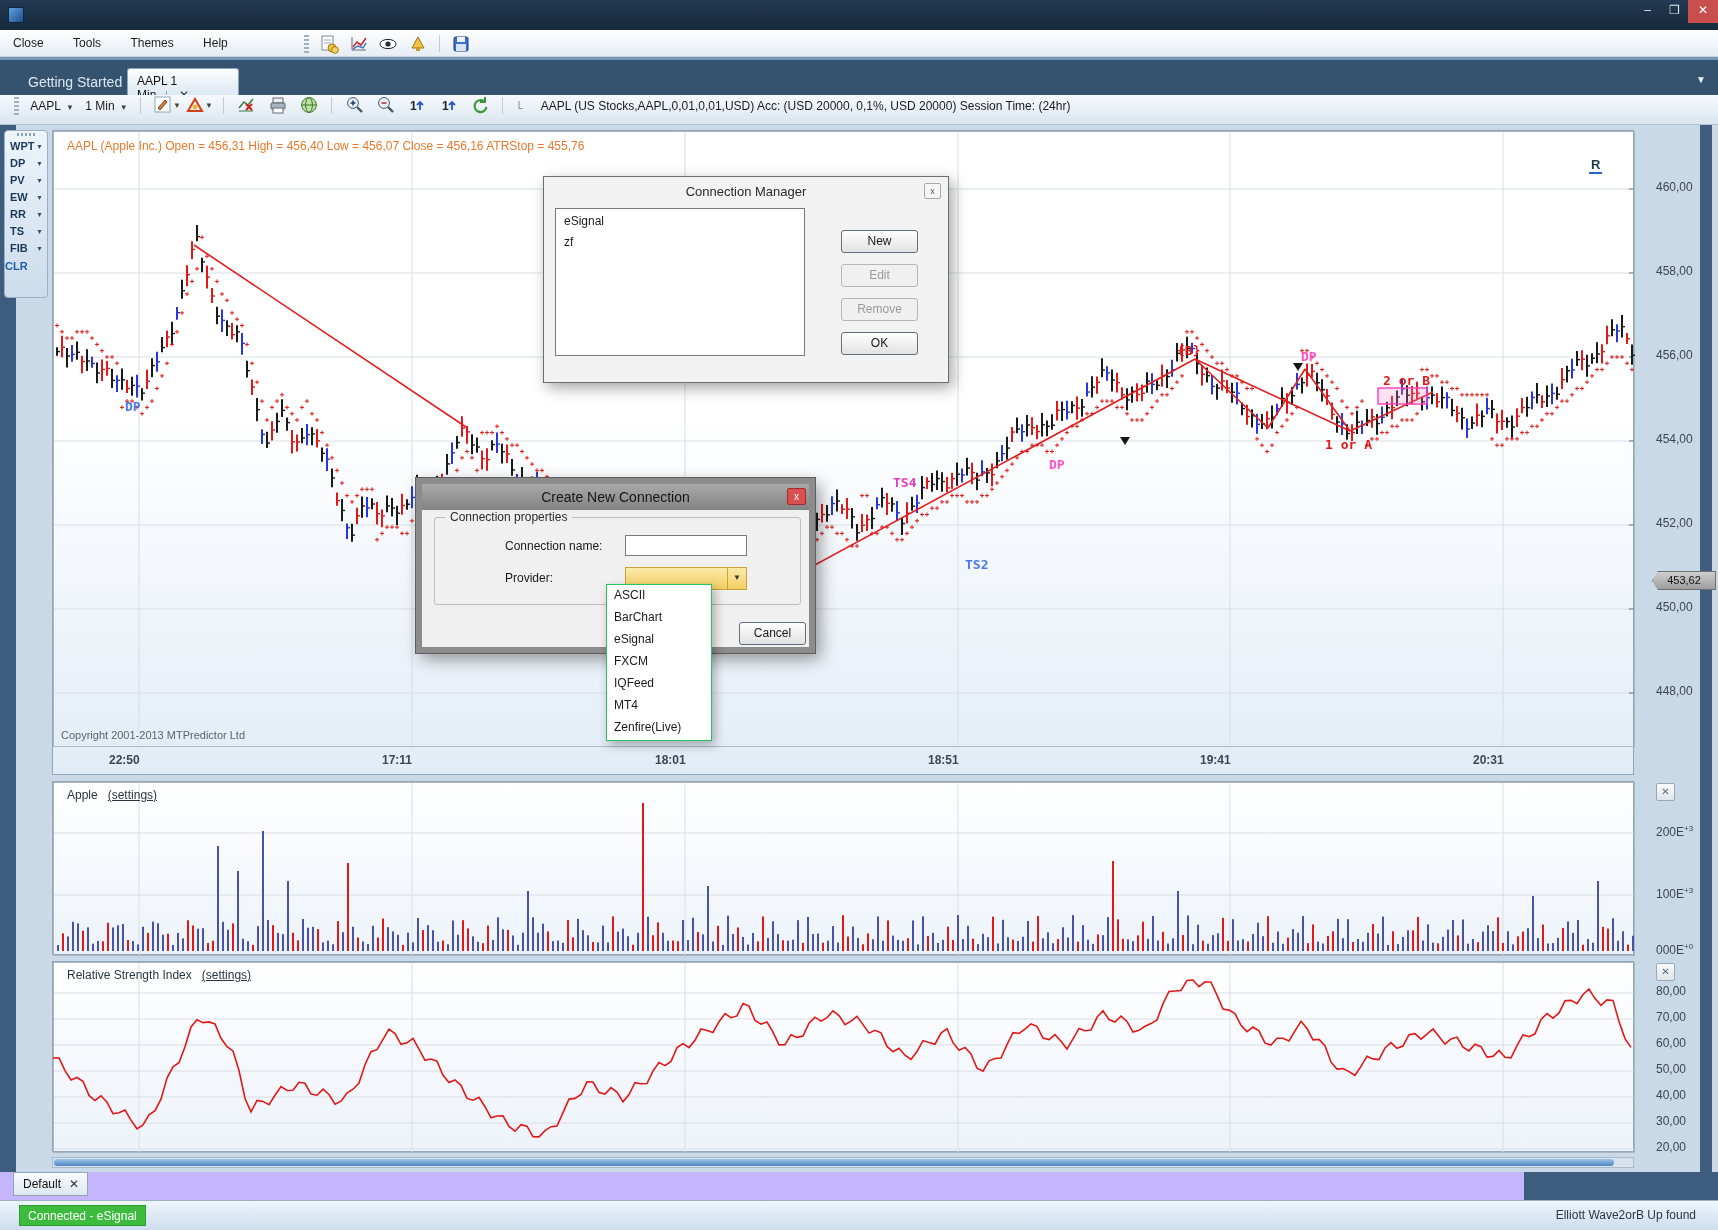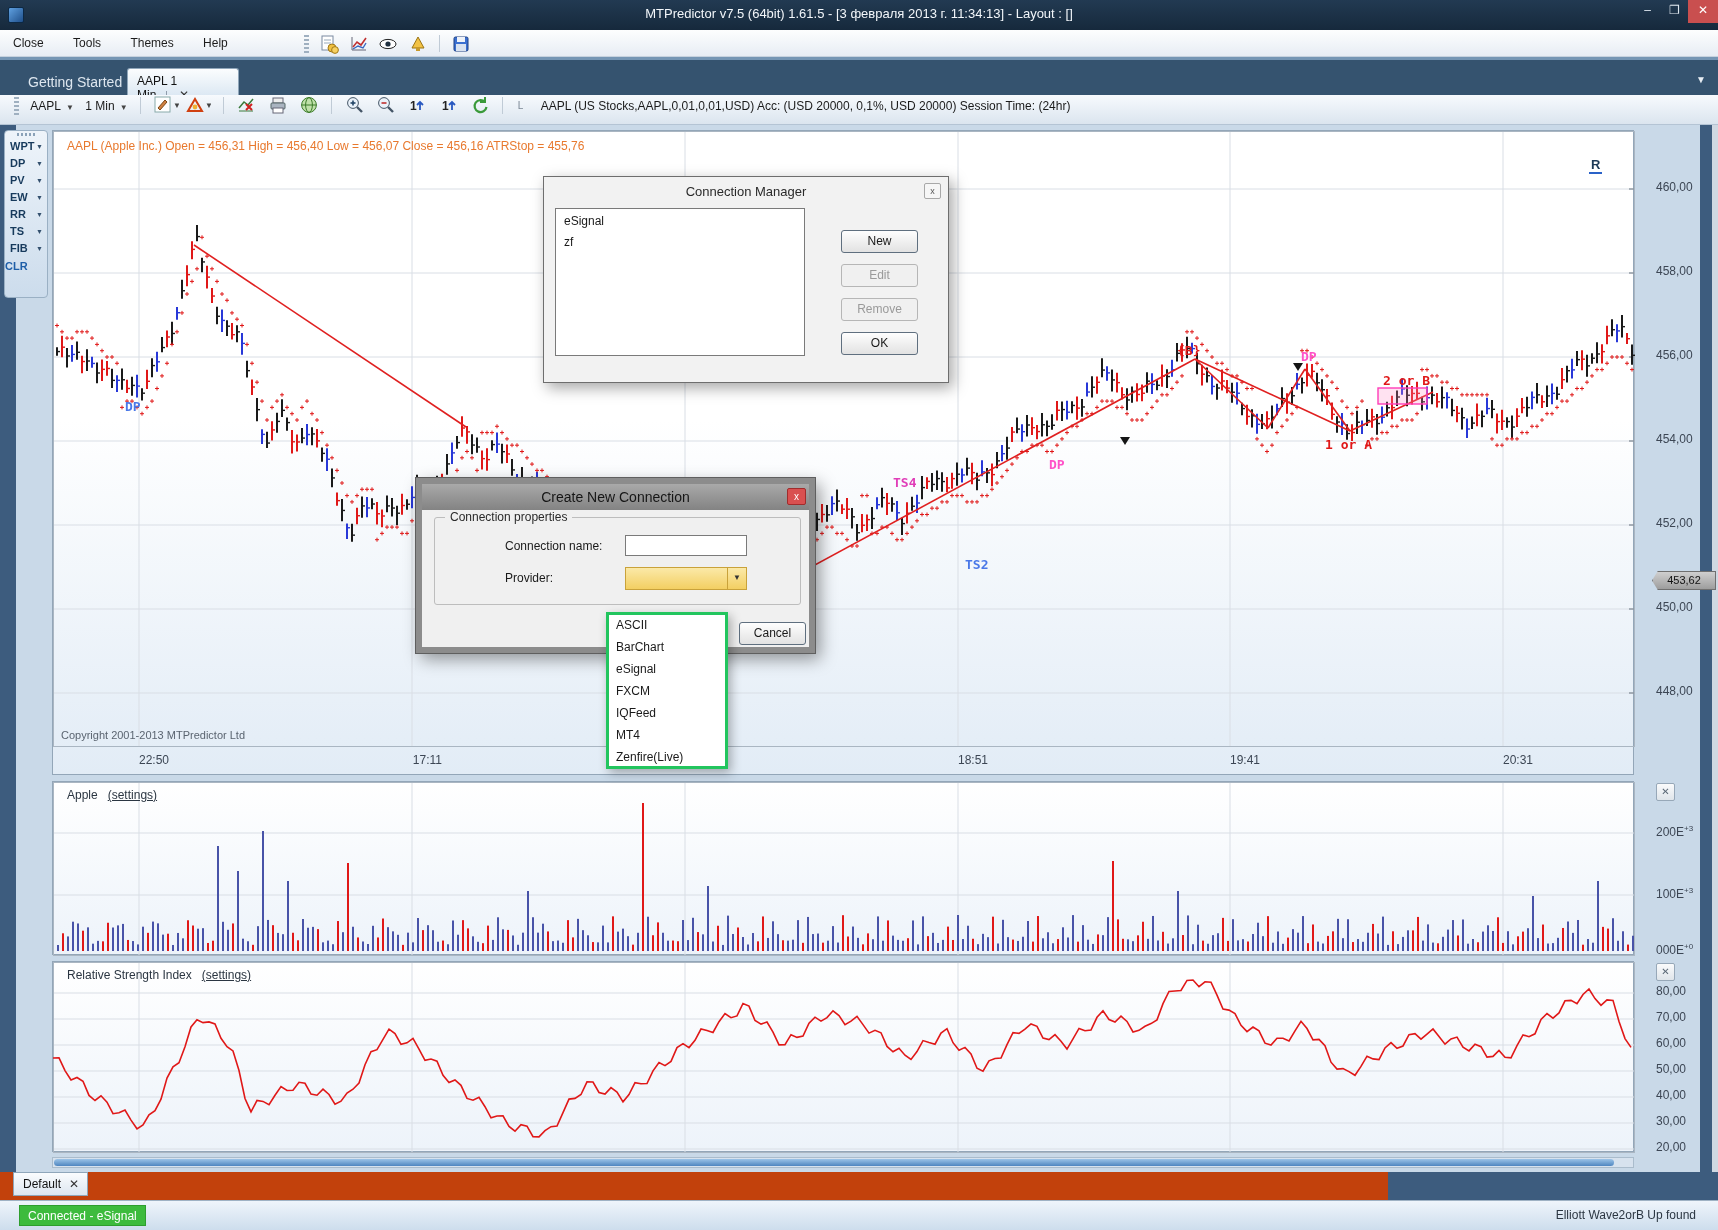--- a/index.html
+++ b/index.html
@@ -58,21 +58,21 @@
   .sb-clr { text-align:left; color:#1f5fa8; font-weight:bold; font-size:11px; margin-top:2px; }
 
   .panel { position:absolute; border:1px solid #93a6b8; background:linear-gradient(180deg,#ffffff 45%,#e2ecf6 100%); }
   #chart-panel  { left:52px; top:5px;   width:1582px; height:645px; }
   #volume-panel { left:52px; top:656px; width:1582px; height:174px; background:linear-gradient(#ffffff,#edf3fa); }
   #rsi-panel    { left:52px; top:836px; width:1582px; height:191px; background:linear-gradient(#ffffff,#edf3fa); }
   .panel svg { position:absolute; left:0; top:0; }
 
   #chart-header { left:14px; top:8px; color:#e8792e; font-size:12px; white-space:nowrap; }
   #chart-copyright { left:8px; top:598px; color:#5a6470; font-size:11px; }
-  .time-label { position:absolute; top:622px; width:60px; text-align:right; color:#3c4654; font-size:12px; }
+  .time-label { position:absolute; top:622px; width:60px; text-align:left; color:#3c4654; font-size:12px;font-weight:bold; }
   .annot { position:absolute; font-family:"DejaVu Sans Mono", monospace; font-weight:bold; font-size:13px; white-space:nowrap; }
   #r-link { left:1536px; top:26px; color:#1d3a57; font-weight:bold; font-size:13px;
             border-bottom:2px solid #2a62c8; padding:0 2px; }
   .pane-title { position:absolute; left:14px; top:6px; color:#2b3642; font-size:12px; }
   .pane-title .set { color:#2b3642; text-decoration:underline; margin-left:10px; }
 
   
   .ax-label { position:absolute; left:1656px; width:58px; color:#3c4654; font-size:12px; }
   .ax-label sup { font-size:8px; }
   .gut-close { position:absolute; left:1656px; width:19px; height:18px;
@@ -80,21 +80,21 @@
                color:#5a6876; text-align:center; line-height:15px; font-size:10px; }
   #price-badge { left:1652px; top:446px; width:64px; height:19px;
                  background:linear-gradient(#cfcfcf,#9d9d9d); border:1px solid #6f6f6f; color:#111;
                  font-size:11px; font-weight:normal; text-align:center; line-height:17px;
                  clip-path:polygon(0 50%, 9% 0, 100% 0, 100% 100%, 9% 100%); }
   #hscroll-track { left:52px; top:1032px; width:1582px; height:11px; background:#d7e2ee; border:1px solid #aabccc; }
   #hscroll-bar { left:1px; top:1px; width:1560px; height:7px; border-radius:4px;
                  background:linear-gradient(#9cc4e8,#4f86c0); }
 
   
-  #layoutstrip { left:0; top:1172px; width:1388px; height:28px; background:#c2410c; }
+  #layoutstrip { left:0; top:1172px; width:1524px; height:28px; background:#c4b5fd; }
   #layout-tab { left:13px; top:0px; height:24px; background:linear-gradient(#fafcfe,#dde6f0);
                 border:1px solid #8fa6ba; color:#111; font-size:12px; padding:4px 8px 0 9px; }
   #layout-tab .xmark { margin-left:8px; color:#333; }
   #statusbar { left:0; top:1200px; width:1718px; height:30px;
                background:linear-gradient(#eff5fb,#cddded); border-top:1px solid #9fb2c4; }
   #conn-badge { left:19px; top:4px; height:21px; background:#3dbb3d; border:1px solid #2e9e2e;
                 color:#fff; font-size:12px; padding:3px 8px 0 8px; }
   #status-msg { right:22px; top:7px; color:#2b3642; font-size:12px; }
 
   
@@ -125,30 +125,29 @@
   .cnc-label { position:absolute; font-size:12px; color:#1a1a1a; }
   #cnc-name-input { position:absolute; left:190px; top:17px; width:122px; height:21px;
                     border:1px solid #7a7a7a; background:#fff; font-size:12px; padding:0 4px; }
   #cnc-combo { position:absolute; left:190px; top:49px; width:122px; height:23px;
                background:linear-gradient(#fbe9a8,#f3cf62); border:1px solid #c9a23a; }
   #cnc-combo .arrowbox { position:absolute; right:0; top:0; width:19px; height:21px;
                border-left:1px solid #c9a23a; text-align:center; font-size:8px; line-height:20px; color:#333; }
   #cnc-cancel { position:absolute; left:317px; top:138px; width:67px; height:23px; text-align:center;
                 background:linear-gradient(#fefefe,#e2e2e2); border:1px solid #5f6f7f; border-radius:3px;
                 font-size:12px; line-height:21px; color:#1a1a1a; }
-  #provider-list { left:606px; top:584px; width:122px; height:157px; background:#fff;
-                   border:3px solid #22c55e; z-index:70; box-shadow:3px 4px 10px rgba(0,0,0,.3);margin-top:28px; }
+  #provider-list { left:606px; top:584px; width:106px; height:157px; background:#fff;
+                   border:1px solid #22c55e; z-index:70; box-shadow:3px 4px 10px rgba(0,0,0,.3); }
   #provider-list .opt { height:22px; padding:3px 0 0 7px; font-size:12px; color:#1a1a1a; }
 </style>
 </head>
 <body>
 
 <div id="titlebar" class="abs">
   <div id="app-icon" class="abs"></div>
-  <div class="title">MTPredictor v7.5 (64bit) 1.61.5 - [3 февраля 2013 г. 11:34:13]  - Layout : []</div>
   <div id="btn-min" class="abs winbtn">–</div>
   <div id="btn-max" class="abs winbtn">❐</div>
   <div id="btn-close" class="abs winbtn">✕</div>
 </div>
 
 <div id="menubar" class="abs">
   <span class="menuitem">Close</span>
   <span class="menuitem">Tools</span>
   <span class="menuitem">Themes</span>
   <span class="menuitem">Help</span>

